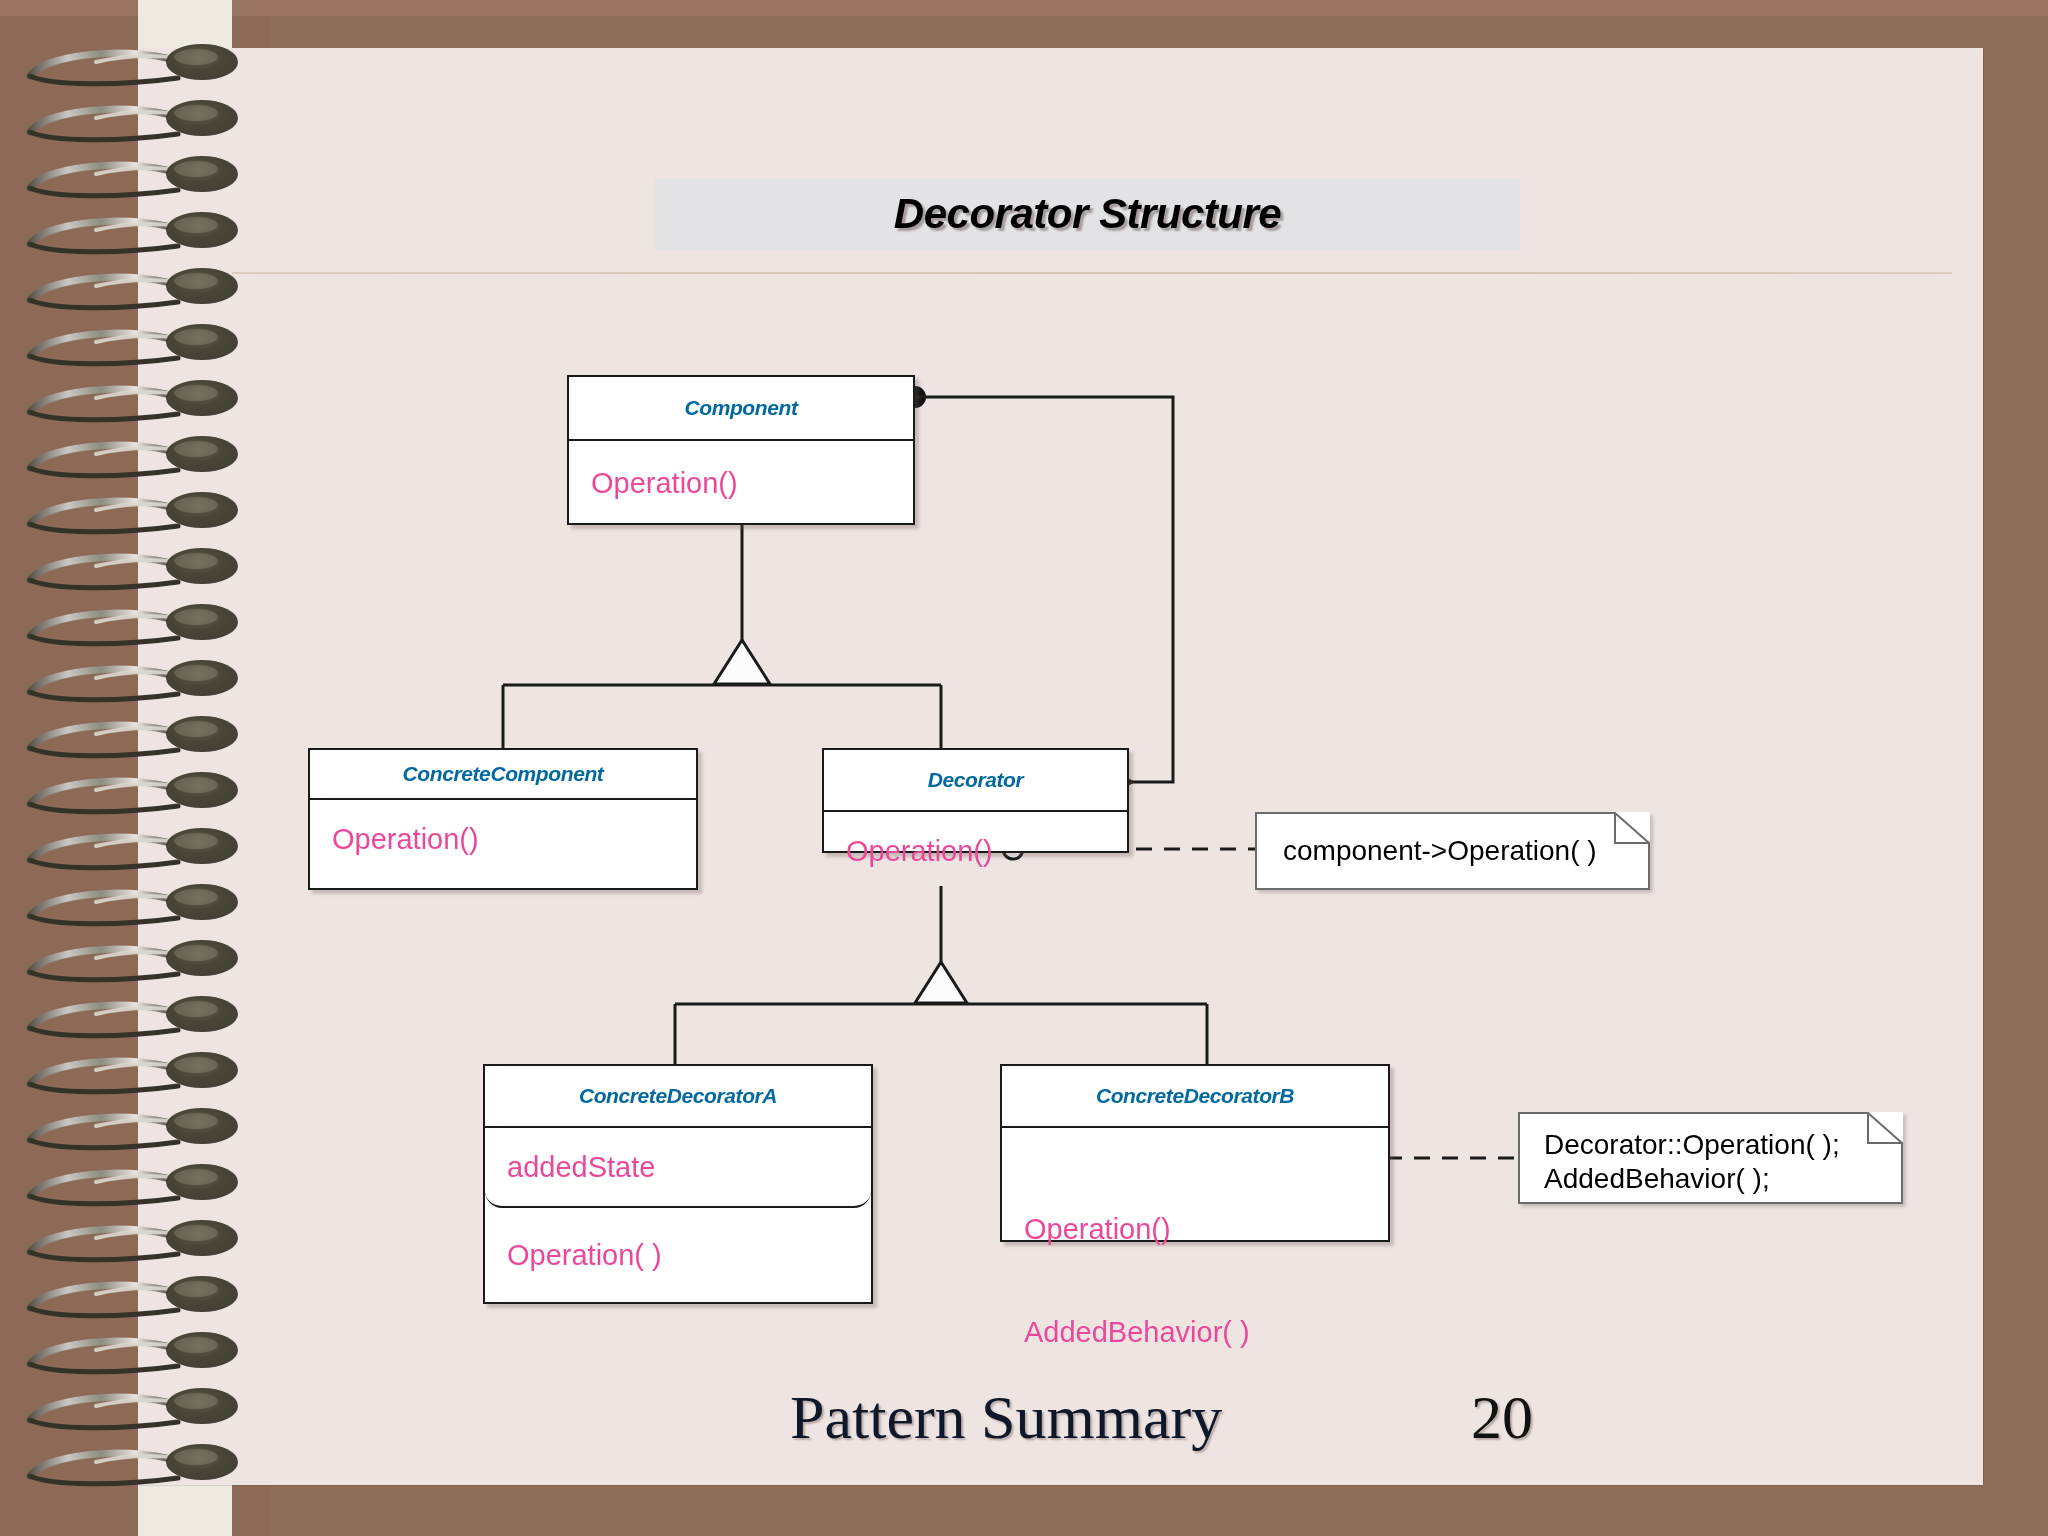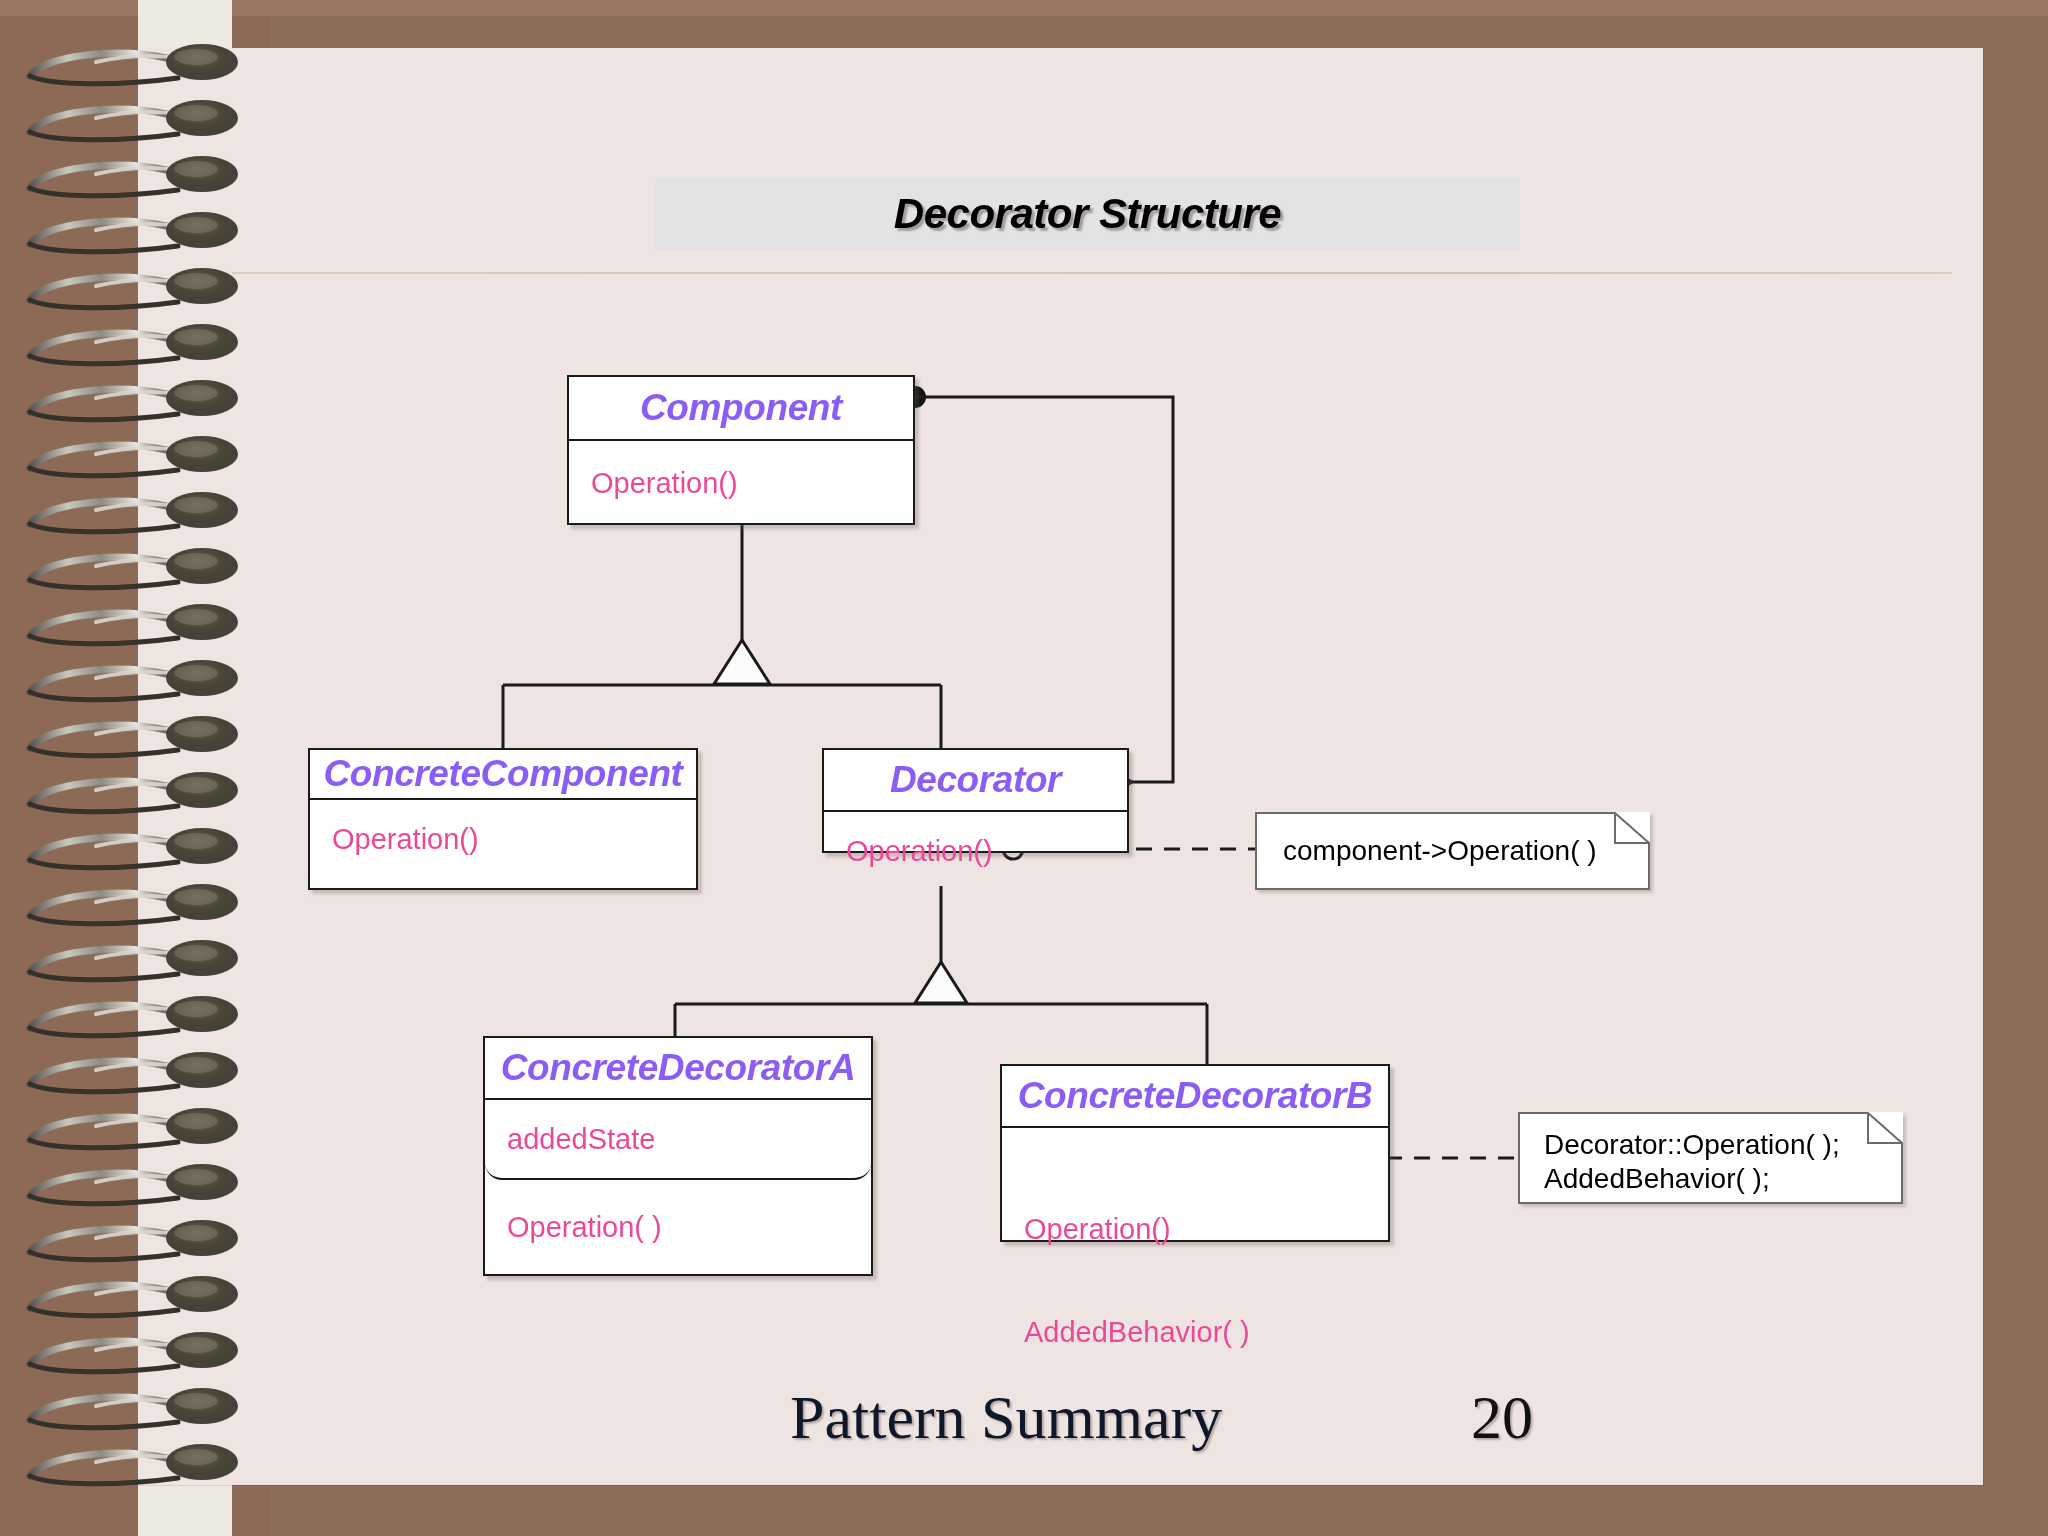--- a/index.html
+++ b/index.html
@@ -124,23 +124,23 @@
     border-bottom: 2px solid #1a1a1a;
     display: flex;
     align-items: center;
   }
   .uml-class .compartment:last-child { border-bottom: none; }
 
   .cls-title {
     justify-content: center;
     font-style: italic;
     font-weight: bold;
-    font-size: 37px;
+    font-size: 21px;
     letter-spacing: -0.4px;
-    color: #8b5cf6;
+    color: #0369a1;
     white-space: nowrap;
   }
   .cls-body {
     justify-content: flex-start;
     padding-left: 22px;
     font-size: 29px;
     color: #ec4899;
     white-space: pre;
     line-height: 1.18;
     border-radius: 17px;
@@ -311,21 +311,21 @@
   <div class="uml-class" style="left:308px; top:748px; width:390px; height:142px;">
     <div class="compartment cls-title" style="height:50px;">ConcreteComponent</div>
     <div class="compartment cls-body" style="height:78px;">Operation()</div>
   </div>
 
   <div class="uml-class" style="left:822px; top:748px; width:307px; height:105px;">
     <div class="compartment cls-title" style="height:62px;">Decorator</div>
     <div class="compartment cls-body" style="height:78px;">Operation()</div>
   </div>
 
-  <div class="uml-class" style="left:483px; top:1036px; width:390px; height:240px;">
+  <div class="uml-class" style="left:483px; top:1064px; width:390px; height:240px;">
     <div class="compartment cls-title" style="height:62px;">ConcreteDecoratorA</div>
     <div class="compartment cls-body" style="height:80px;">addedState</div>
     <div class="compartment cls-body" style="height:94px;">Operation( )</div>
   </div>
 
   <div class="uml-class" style="left:1000px; top:1064px; width:390px; height:178px;">
     <div class="compartment cls-title" style="height:62px;">ConcreteDecoratorB</div>
     <div class="compartment cls-body multiline" style="height:114px;">
       <div>Operation()</div>
       <div>AddedBehavior( )</div>

